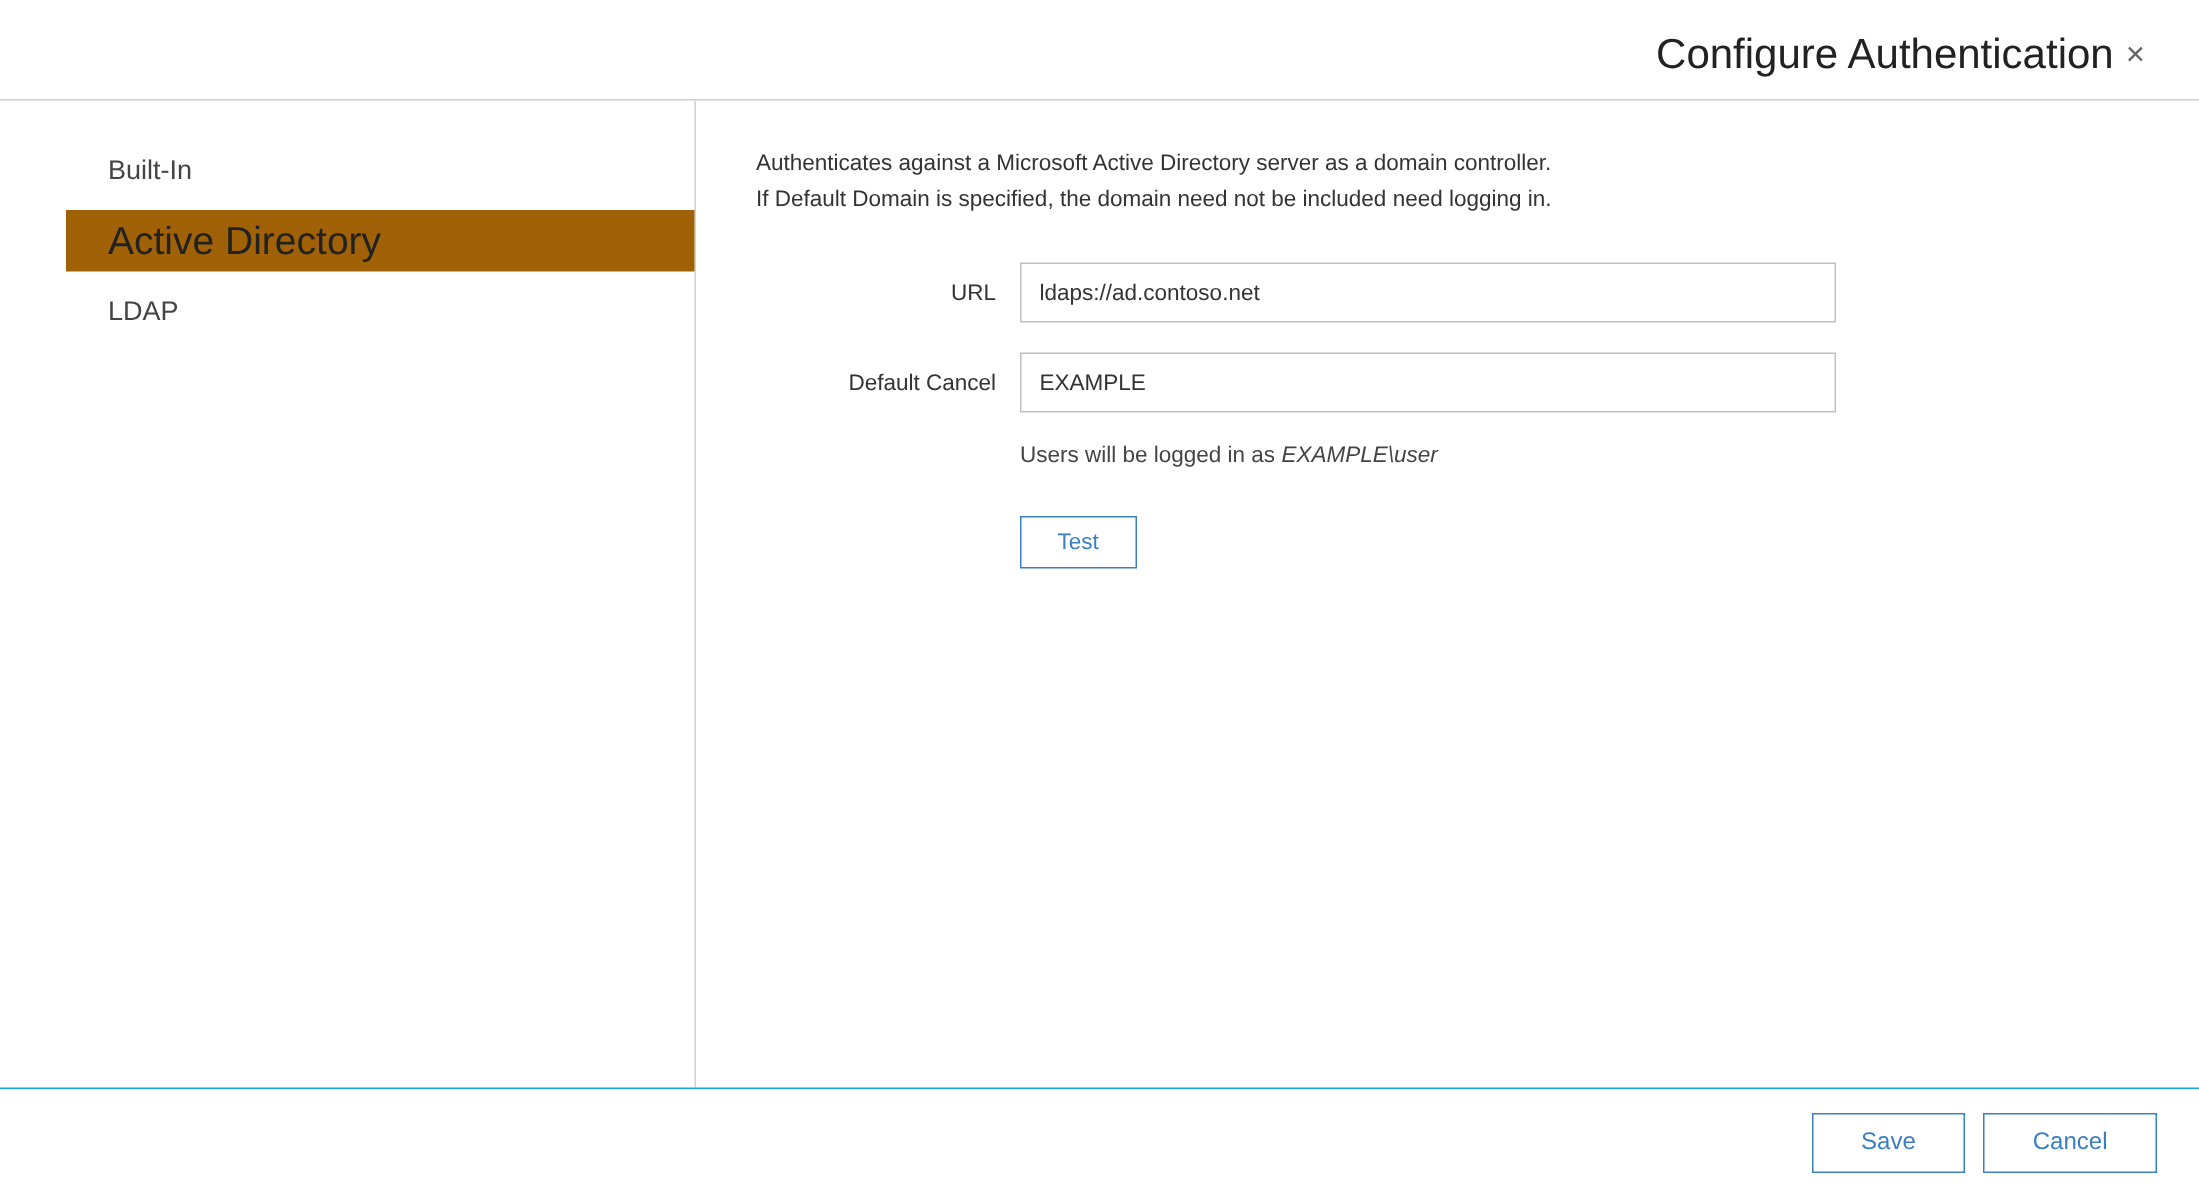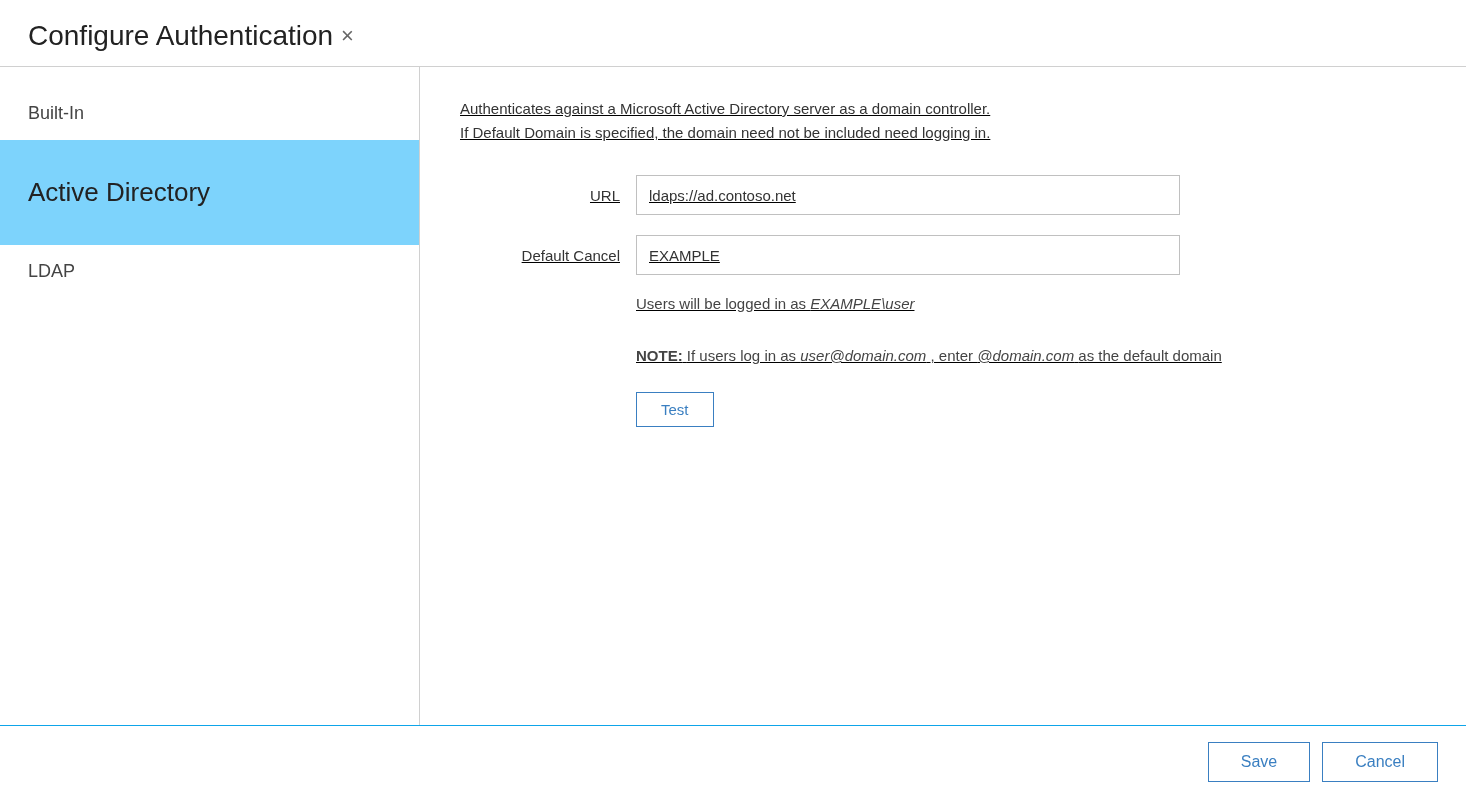--- a/index.html
+++ b/index.html
@@ -23,21 +23,21 @@
       height: 798px;
       position: relative;
       display: flex;
       flex-direction: column;
       box-shadow: 0 2px 20px rgba(0,0,0,0.2);
     }
 
     .dialog-header {
       display: flex;
       align-items: center;
-      justify-content: flex-start;
+      justify-content: flex-end;
       padding: 20px 28px 14px 28px;
       border-bottom: 1px solid #d0d0d0;
     }
 
     .dialog-title {
       font-size: 28px;
       font-weight: 300;
       color: #222222;
     }
 
@@ -54,42 +54,42 @@
     .dialog-body {
       display: flex;
       flex: 1;
       overflow: hidden;
     }
 
     .sidebar {
       width: 420px;
       border-right: 1px solid #d0d0d0;
       padding-top: 20px;
+      margin-left: 44px;
     }
 
     .sidebar-item {
       padding: 16px 28px;
       font-size: 18px;
       color: #444;
       cursor: pointer;
     }
 
     .sidebar-item.active {
-      background: #7dd3fc;
+      background: #a16207;
       color: #222;
       font-size: 26px;
       font-weight: 400;
-      padding: 37px 28px;
+      padding: 5px 28px;
     }
 
     .main-content {
       flex: 1;
       padding: 30px 40px;
       overflow-y: auto;
-      text-decoration: underline;
     }
 
     .description {
       font-size: 15px;
       color: #333;
       margin-bottom: 30px;
       line-height: 1.6;
     }
 
     .enable-row {
@@ -252,28 +252,20 @@
         <label class="form-label">Default Cancel</label>
         <input class="form-input" type="text" value="EXAMPLE" style="">
       </div>
 
       
       <div class="info-text">
         <span>Users will be logged in as <em>EXAMPLE\user</em></span>
       </div>
 
       
-      <div class="note-text">
-        <span class="note-bold">NOTE:</span>
-        <span> If users log in as </span>
-        <span class="note-italic">user@domain.com</span>
-        <span>, enter </span>
-        <span class="note-italic">@domain.com</span>
-        <span> as the default domain</span>
-      </div>
 
       
       <button class="test-button">Test</button>
 
     </div>
   </div>
 
   <div class="dialog-footer">
     <button class="footer-button">Save</button>
     <button class="footer-button">Cancel</button>

